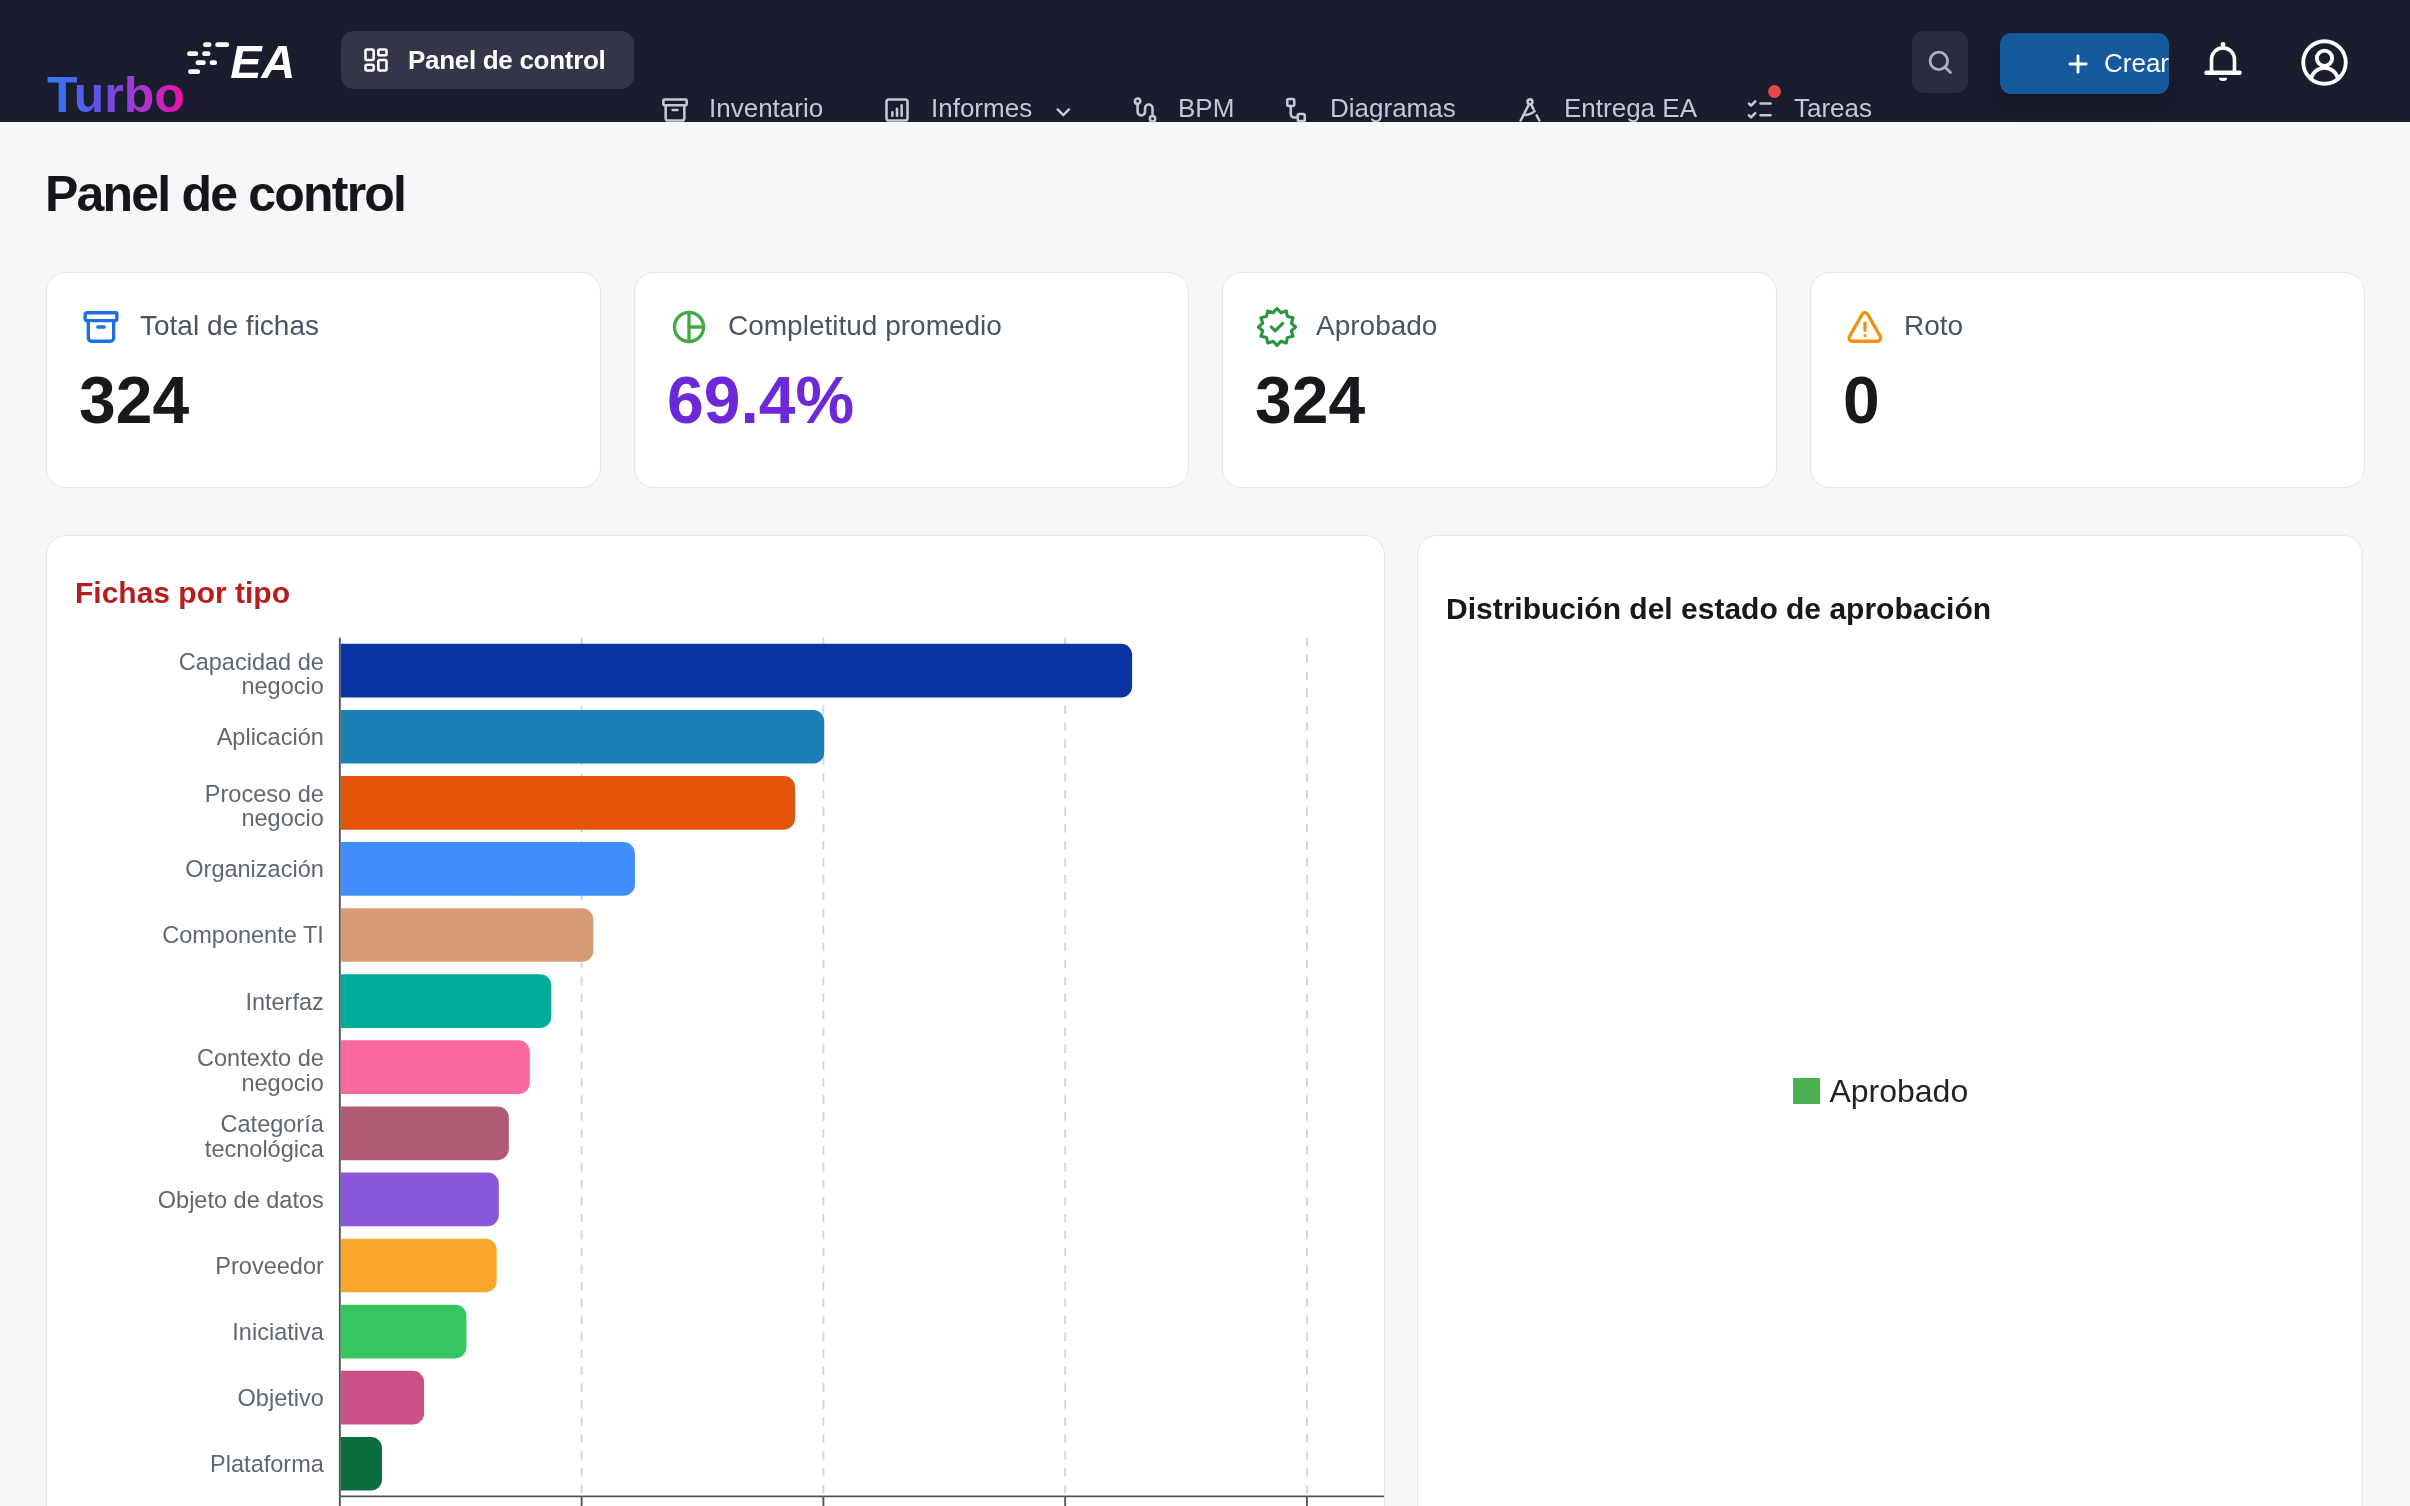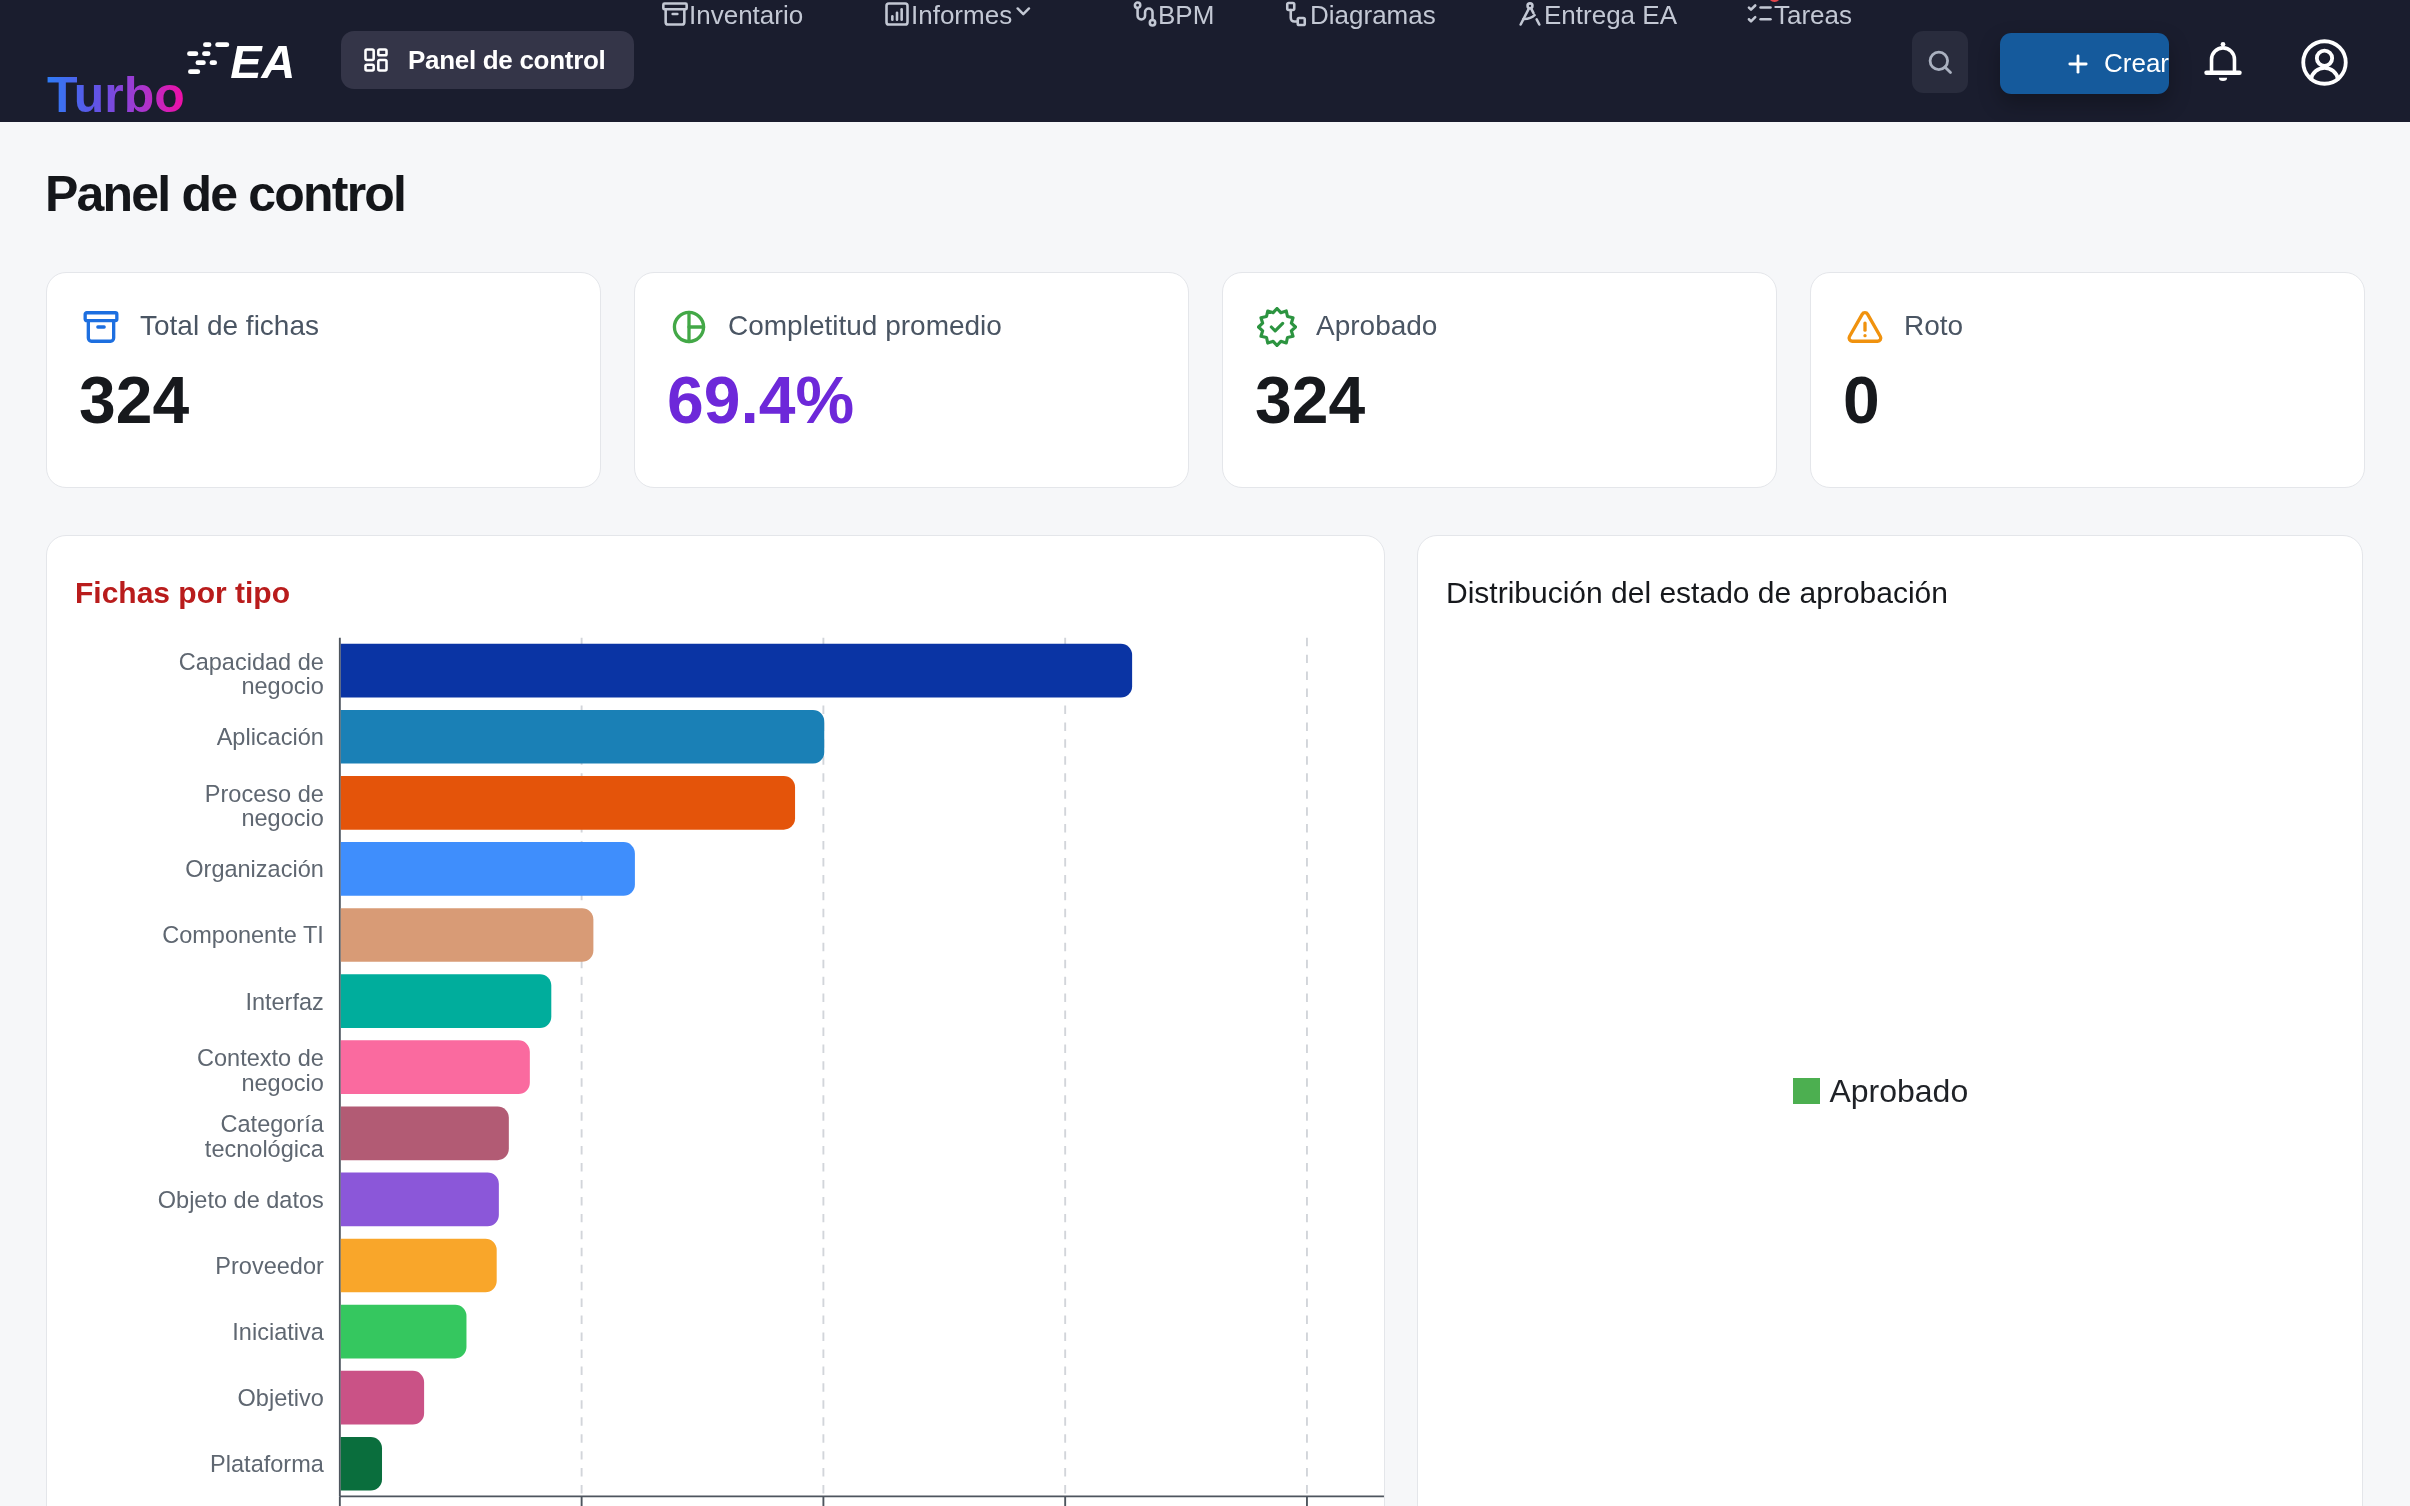--- a/index.html
+++ b/index.html
@@ -1,18 +1,18 @@
 <!DOCTYPE html>
 <html style="font-size:15px"><head><meta charset="utf-8"><title>TurboEA</title>
 <style>
 * { margin:0; padding:0; box-sizing:border-box; }
 html,body { width:2411px; height:1507px; background:#f6f7f9; font-family:"Liberation Sans", sans-serif; overflow:hidden; }
 #page { position:relative; width:2411px; height:1507px; }
 .nav { position:absolute; left:0; top:0; width:2411px; height:122px; background:#1a1d2e; }
-.nitem { position:absolute; top:0; height:124px; display:flex; align-items:flex-start; color:#c3c8d4; font-size:26px; white-space:nowrap; }
+.nitem { position:absolute; top:0; height:124px; display:flex; align-items:flex-end; gap:20px; color:#c3c8d4; font-size:26px; white-space:nowrap; }
 .card { position:absolute; background:#fff; border:1.9px solid #e4e6ea; border-radius:20px; }
 </style></head>
 <body>
 <div id="page">
 <div class="nav">
   <div style="position:absolute;left:47px;top:0;height:124px;display:flex;align-items:flex-end">
     <span style="font-size:50px;font-weight:700;background:linear-gradient(90deg,#2e7cf6 0%,#5f54e6 35%,#a637cf 68%,#f20da4 100%);-webkit-background-clip:text;background-clip:text;color:transparent">Turbo</span>
   </div>
   <svg width="111" height="60" viewBox="0 0 118 64" xmlns="http://www.w3.org/2000/svg" style="position:absolute;left:185px;top:30px">
 <g fill="#ffffff">
@@ -209,19 +209,19 @@
 <text x="294" y="854.0" text-anchor="end" font-family="Liberation Sans, sans-serif" font-size="25" fill="#5f6771">Iniciativa</text>
 <path d="M312,886.7 h76.5 a12,12 0 0 1 12,12 v33.0 a12,12 0 0 1 -12,12 h-76.5 z" fill="#ca5286"></path>
 <text x="294" y="924.2" text-anchor="end" font-family="Liberation Sans, sans-serif" font-size="25" fill="#5f6771">Objetivo</text>
 <path d="M312,956.9 h31.8 a12,12 0 0 1 12,12 v33.0 a12,12 0 0 1 -12,12 h-31.8 z" fill="#0a6e3d"></path>
 <text x="294" y="994.4" text-anchor="end" font-family="Liberation Sans, sans-serif" font-size="25" fill="#5f6771">Plataforma</text>
 </svg>
 
 </div>
 
 <div class="card" style="left:1417px;top:535px;width:946px;height:1008px">
-  <div style="position:absolute;left:28px;top:40px;font-size:30px;font-weight:400;color:#16181c">Distribución del estado de aprobación</div>
+  <div style="position:absolute;left:28px;top:56px;font-size:30px;font-weight:700;color:#16181c">Distribución del estado de aprobación</div>
   <div style="position:absolute;left:375px;top:541px;height:28px;display:flex;align-items:center;gap:9.4px">
     <span style="width:27px;height:26px;background:#4caf50;display:inline-block"></span>
     <span style="font-size:32px;color:#1f2227">Aprobado</span>
   </div>
 </div>
 </div>
 
 </body></html>

